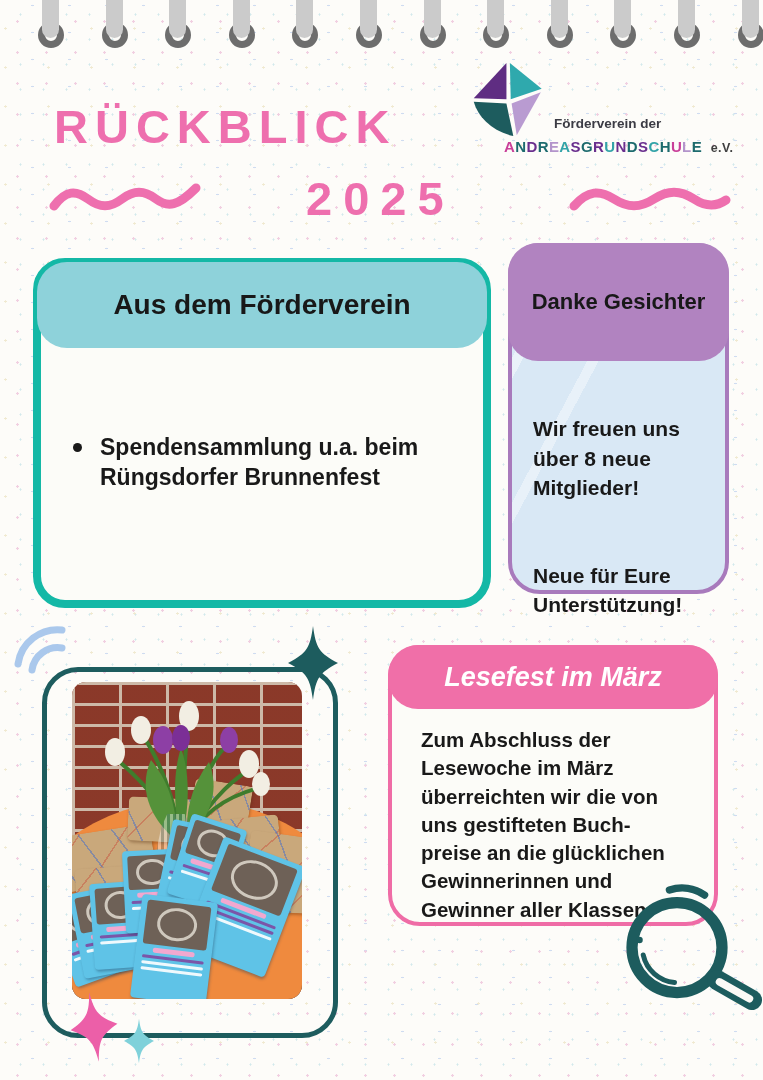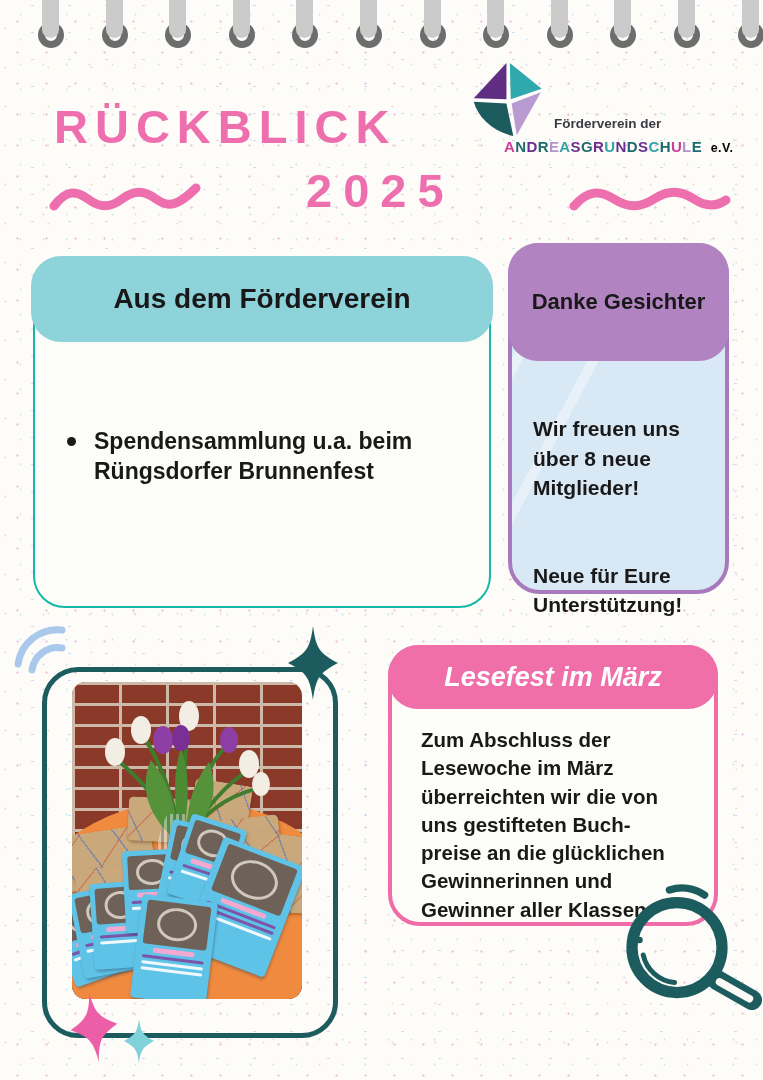--- a/index.html
+++ b/index.html
@@ -20,36 +20,36 @@
   
   .binding{position:absolute;left:38px;top:-6px;display:flex;gap:37.6px;z-index:6;}
   .ring{position:relative;width:26px;height:58px;}
   .ring .loop{position:absolute;left:0;top:28px;width:26px;height:26px;border-radius:50%;
     border:7px solid #6d6d6d;box-sizing:border-box;}
   .ring .bar{position:absolute;left:4px;top:0;width:17px;height:44px;background:#cbcbcb;
     border-radius:0 0 9px 9px;}
 
   
   .title1{left:54px;top:99px;font-size:47px;font-weight:bold;letter-spacing:7px;color:#ee6fae;z-index:2;}
-  .title2{left:306px;top:163px;font-size:47px;font-weight:bold;letter-spacing:11px;color:#ee6fae;z-index:2;}
+  .title2{left:306px;top:171px;font-size:47px;font-weight:bold;letter-spacing:11px;color:#ee6fae;z-index:2;}
   .wave{z-index:2;}
 
   .logo{left:464px;top:58px;width:286px;height:115px;z-index:2;}
   .logo .kite{position:absolute;left:2px;top:2px;}
   .logo .org-line{position:absolute;left:90px;top:58px;font-size:13.5px;color:#3b3b44;font-weight:600;}
   .logo .org-name{position:absolute;left:40px;top:80px;font-size:15px;font-weight:bold;letter-spacing:.4px;white-space:nowrap;}
-  .logo .org-name .ev{color:#000000;font-weight:600;font-size:12.5px;margin-left:4px;}
+  .logo .org-name .ev{color:#404040;font-weight:600;font-size:12.5px;margin-left:4px;}
 
   
   .card{position:absolute;border-radius:32px;box-sizing:border-box;}
   .card .hd{position:absolute;top:-4px;left:-4px;right:-4px;display:flex;align-items:center;
     justify-content:center;border-radius:30px;font-weight:bold;color:#181818;text-align:center;}
   .card .bd{position:absolute;color:#191919;font-weight:600;white-space:pre-line;}
 
-  .card-teal{left:33px;top:258px;width:458px;height:350px;border:2px solid #14b8a6;background:#fcfcf8;}
+  .card-teal{left:33px;top:258px;width:458px;height:350px;border:8px solid #14b8a6;background:#fcfcf8;}
   .card-teal .hd{height:86px;background:#8ed2da;font-size:28px;}
   .card-teal .bd{top:104px;left:28px;right:14px;font-size:23px;line-height:1.34;}
   .card-teal ul{list-style:none;margin:0;padding:0;}
   .card-teal li{position:relative;padding-left:31px;margin-bottom:7px;}
   .card-teal li::before{content:'';position:absolute;left:4px;top:11px;width:9px;height:9px;
     border-radius:50%;background:#191919;}
 
   .card-purple{left:508px;top:243px;width:221px;height:351px;border:4px solid #a87abc;
     background:#d9e8f5;
     background-image:linear-gradient(118deg, rgba(255,255,255,.55) 0 10px, transparent 10px 52px,

